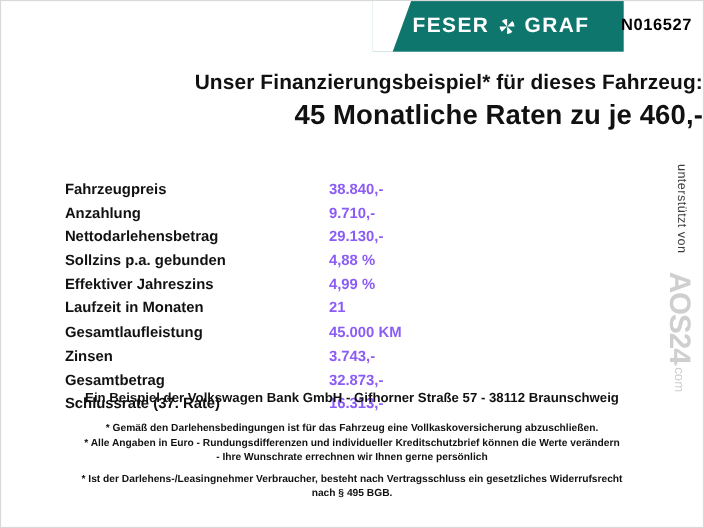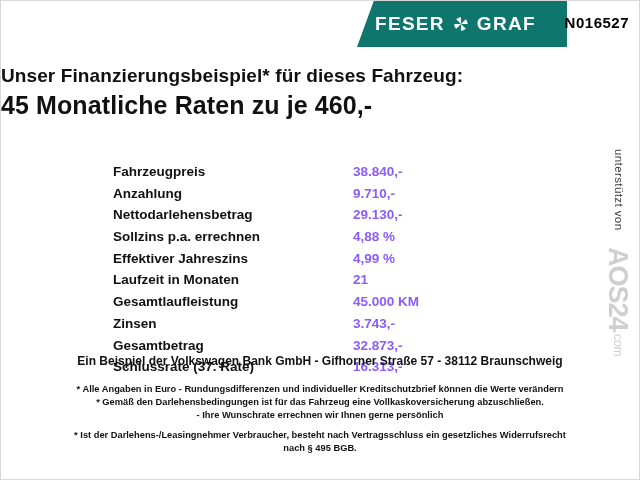--- a/index.html
+++ b/index.html
@@ -73,41 +73,41 @@
     top: 13px;
     right: 10px;
     font-size: 15px;
     font-weight: bold;
     color: #000000;
     letter-spacing: 0.5px;
   }
 
   
   .title-block {
-    text-align: left;
+    text-align: right;
     margin-top: 18px;
   }
   .title-main {
     font-size: 19px;
     font-weight: bold;
     color: #111111;
     letter-spacing: 0.1px;
   }
   .title-sub {
     font-size: 25px;
     font-weight: bold;
     color: #111111;
     margin-top: 4px;
     letter-spacing: 0.1px;
   }
 
   
   .table {
     margin: 42px 0 4px 0;
-    padding-left: 112px;
+    padding-left: 58px;
     font-size: 13.5px;
   }
   .row {
     display: flex;
     line-height: 19.5px;
     margin-bottom: 2.2px;
   }
   .row .label {
     width: 240px;
     font-weight: bold;
@@ -209,21 +209,21 @@
     </div>
     <div class="row">
       <div class="label">Anzahlung</div>
       <div class="value">9.710,-</div>
     </div>
     <div class="row">
       <div class="label">Nettodarlehensbetrag</div>
       <div class="value">29.130,-</div>
     </div>
     <div class="row">
-      <div class="label">Sollzins p.a. errechnen</div>
+      <div class="label">Sollzins p.a. gebunden</div>
       <div class="value">4,88 %</div>
     </div>
     <div class="row">
       <div class="label">Effektiver Jahreszins</div>
       <div class="value">4,99 %</div>
     </div>
     <div class="row">
       <div class="label">Laufzeit in Monaten</div>
       <div class="value">21</div>
     </div>
@@ -246,22 +246,22 @@
   </div>
 
   <div class="side-text">unterstützt von</div>
   <div class="side-logo">
     <span>AOS24</span><span class="dom">.com</span>
   </div>
 
   <div class="footer">
     <div class="footer-bank">Ein Beispiel der Volkswagen Bank GmbH - Gifhorner Straße 57 - 38112 Braunschweig</div>
     <div class="footer-note">
+      <div>* Gemäß den Darlehensbedingungen ist für das Fahrzeug eine Vollkaskoversicherung abzuschließen.</div>
       <div>* Alle Angaben in Euro - Rundungsdifferenzen und individueller Kreditschutzbrief können die Werte verändern</div>
-      <div>* Gemäß den Darlehensbedingungen ist für das Fahrzeug eine Vollkaskoversicherung abzuschließen.</div>
       <div>- Ihre Wunschrate errechnen wir Ihnen gerne persönlich</div>
       <span class="gap"></span>
       <div>* Ist der Darlehens-/Leasingnehmer Verbraucher, besteht nach Vertragsschluss ein gesetzliches Widerrufsrecht</div>
       <div>nach § 495 BGB.</div>
     </div>
   </div>
 
 </div>
 
 </body></html>

